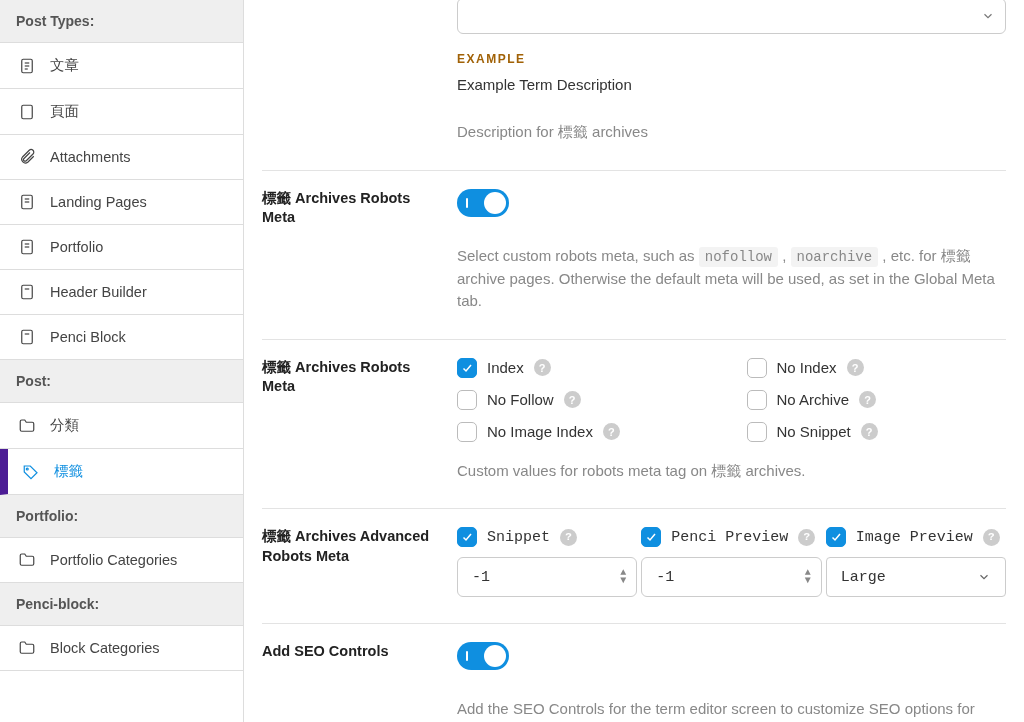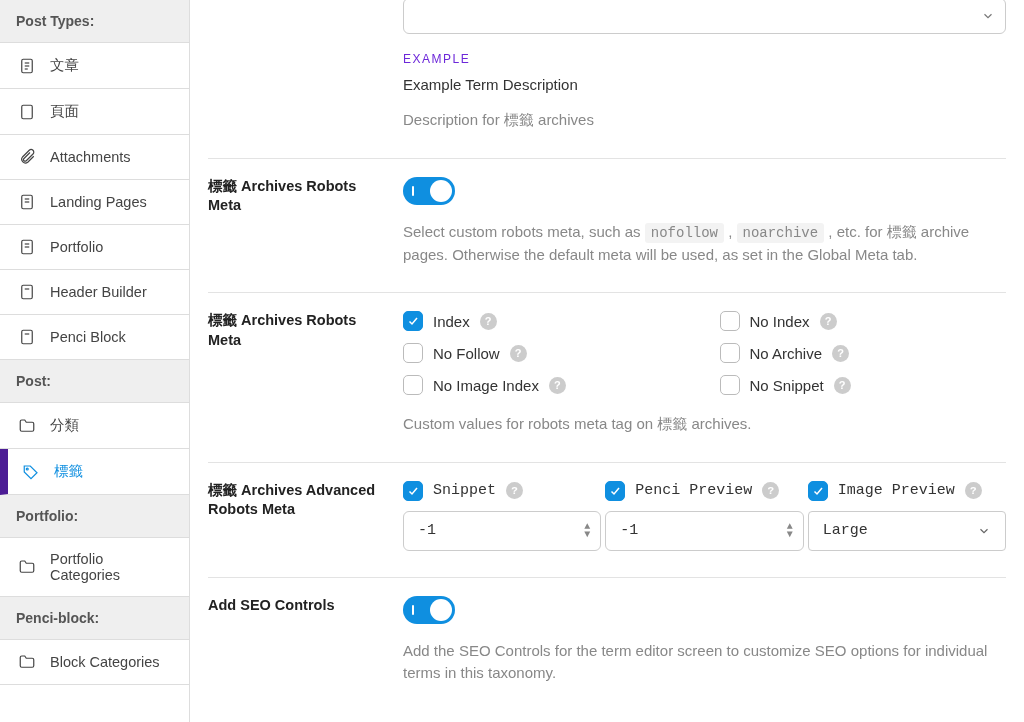--- a/index.html
+++ b/index.html
@@ -1,33 +1,33 @@
 <!DOCTYPE html>
 <html><head>
 <meta charset="utf-8">
 <style>
   * { box-sizing: border-box; margin: 0; padding: 0; }
   body { font-family: -apple-system, BlinkMacSystemFont, "Segoe UI", Arial, sans-serif; background: #fff; color: #333; width: 1024px; height: 722px; overflow: hidden; display: flex; }
   
-  .sidebar { width: 190px; border-right: 1px solid #ddd; background: #fff; }
+  .sidebar { width: 244px; border-right: 1px solid #ddd; background: #fff; }
   .side-header { background: #efefef; color: #555; font-weight: 600; font-size: 14px; padding: 13px 16px; border-bottom: 1px solid #ddd; }
   .side-item { display: flex; align-items: center; gap: 14px; padding: 13px 18px; border-bottom: 1px solid #ddd; color: #444; font-size: 14.5px; cursor: pointer; }
   .side-item.active { color: #0f8fe0; border-left: 8px solid #4c1d95; padding-left: 14px; }
   .side-item svg { width: 18px; height: 18px; flex: 0 0 18px; stroke: currentColor; fill: none; stroke-width: 1.6; }
   
   .main { flex: 1; padding: 0 18px 0 18px; overflow: hidden; }
   .row { display: flex; padding: 18px 0 26px 0; border-bottom: 1px solid #e3e3e3; }
   .row.first { padding-top: 0; }
   .label-col { width: 195px; flex: 0 0 195px; padding-right: 12px; font-weight: 600; font-size: 14.5px; color: #222; line-height: 1.35; }
   .ctrl-col { flex: 1; }
   .select-box { width: 100%; height: 36px; border: 1px solid #ccc; border-radius: 6px; background: #fff; position: relative; display: flex; align-items: center; justify-content: flex-end; padding-right: 10px; }
   .select-box .chev { color: #777; }
-  .example-label { color: #6d28d9; letter-spacing: 1.5px; font-size: 12px; font-weight: 400; margin-top: 18px; }
+  .example-label { color: #a16207; letter-spacing: 1.5px; font-size: 12px; font-weight: 700; margin-top: 18px; }
   .example-title { font-size: 15px; color: #333; margin-top: 10px; }
-  .desc { color: #888; font-size: 15px; margin-top: 16px; line-height: 1.5; }
+  .desc { color: #888; font-size: 15px; margin-top: 28px; line-height: 1.5; }
   
   .toggle { width: 52px; height: 28px; background: #0f8fe0; border-radius: 14px; position: relative; cursor: pointer; }
   .toggle::before { content: ""; position: absolute; left: 9px; top: 9px; width: 2px; height: 10px; background: #fff; border-radius: 1px; }
   .toggle::after { content: ""; position: absolute; right: 3px; top: 3px; width: 22px; height: 22px; background: #fff; border-radius: 50%; }
   
   .chk-grid { display: grid; grid-template-columns: 1fr 1fr; column-gap: 30px; row-gap: 12px; margin-bottom: 18px; }
   .chk { display: flex; align-items: center; gap: 10px; font-size: 15px; color: #333; }
   .cb { width: 20px; height: 20px; border: 1.5px solid #bbb; border-radius: 5px; display: inline-flex; align-items: center; justify-content: center; background: #fff; flex: 0 0 20px; }
   .cb.on { background: #0f8fe0; border-color: #0f8fe0; }
   .cb.on svg { display: block; }

